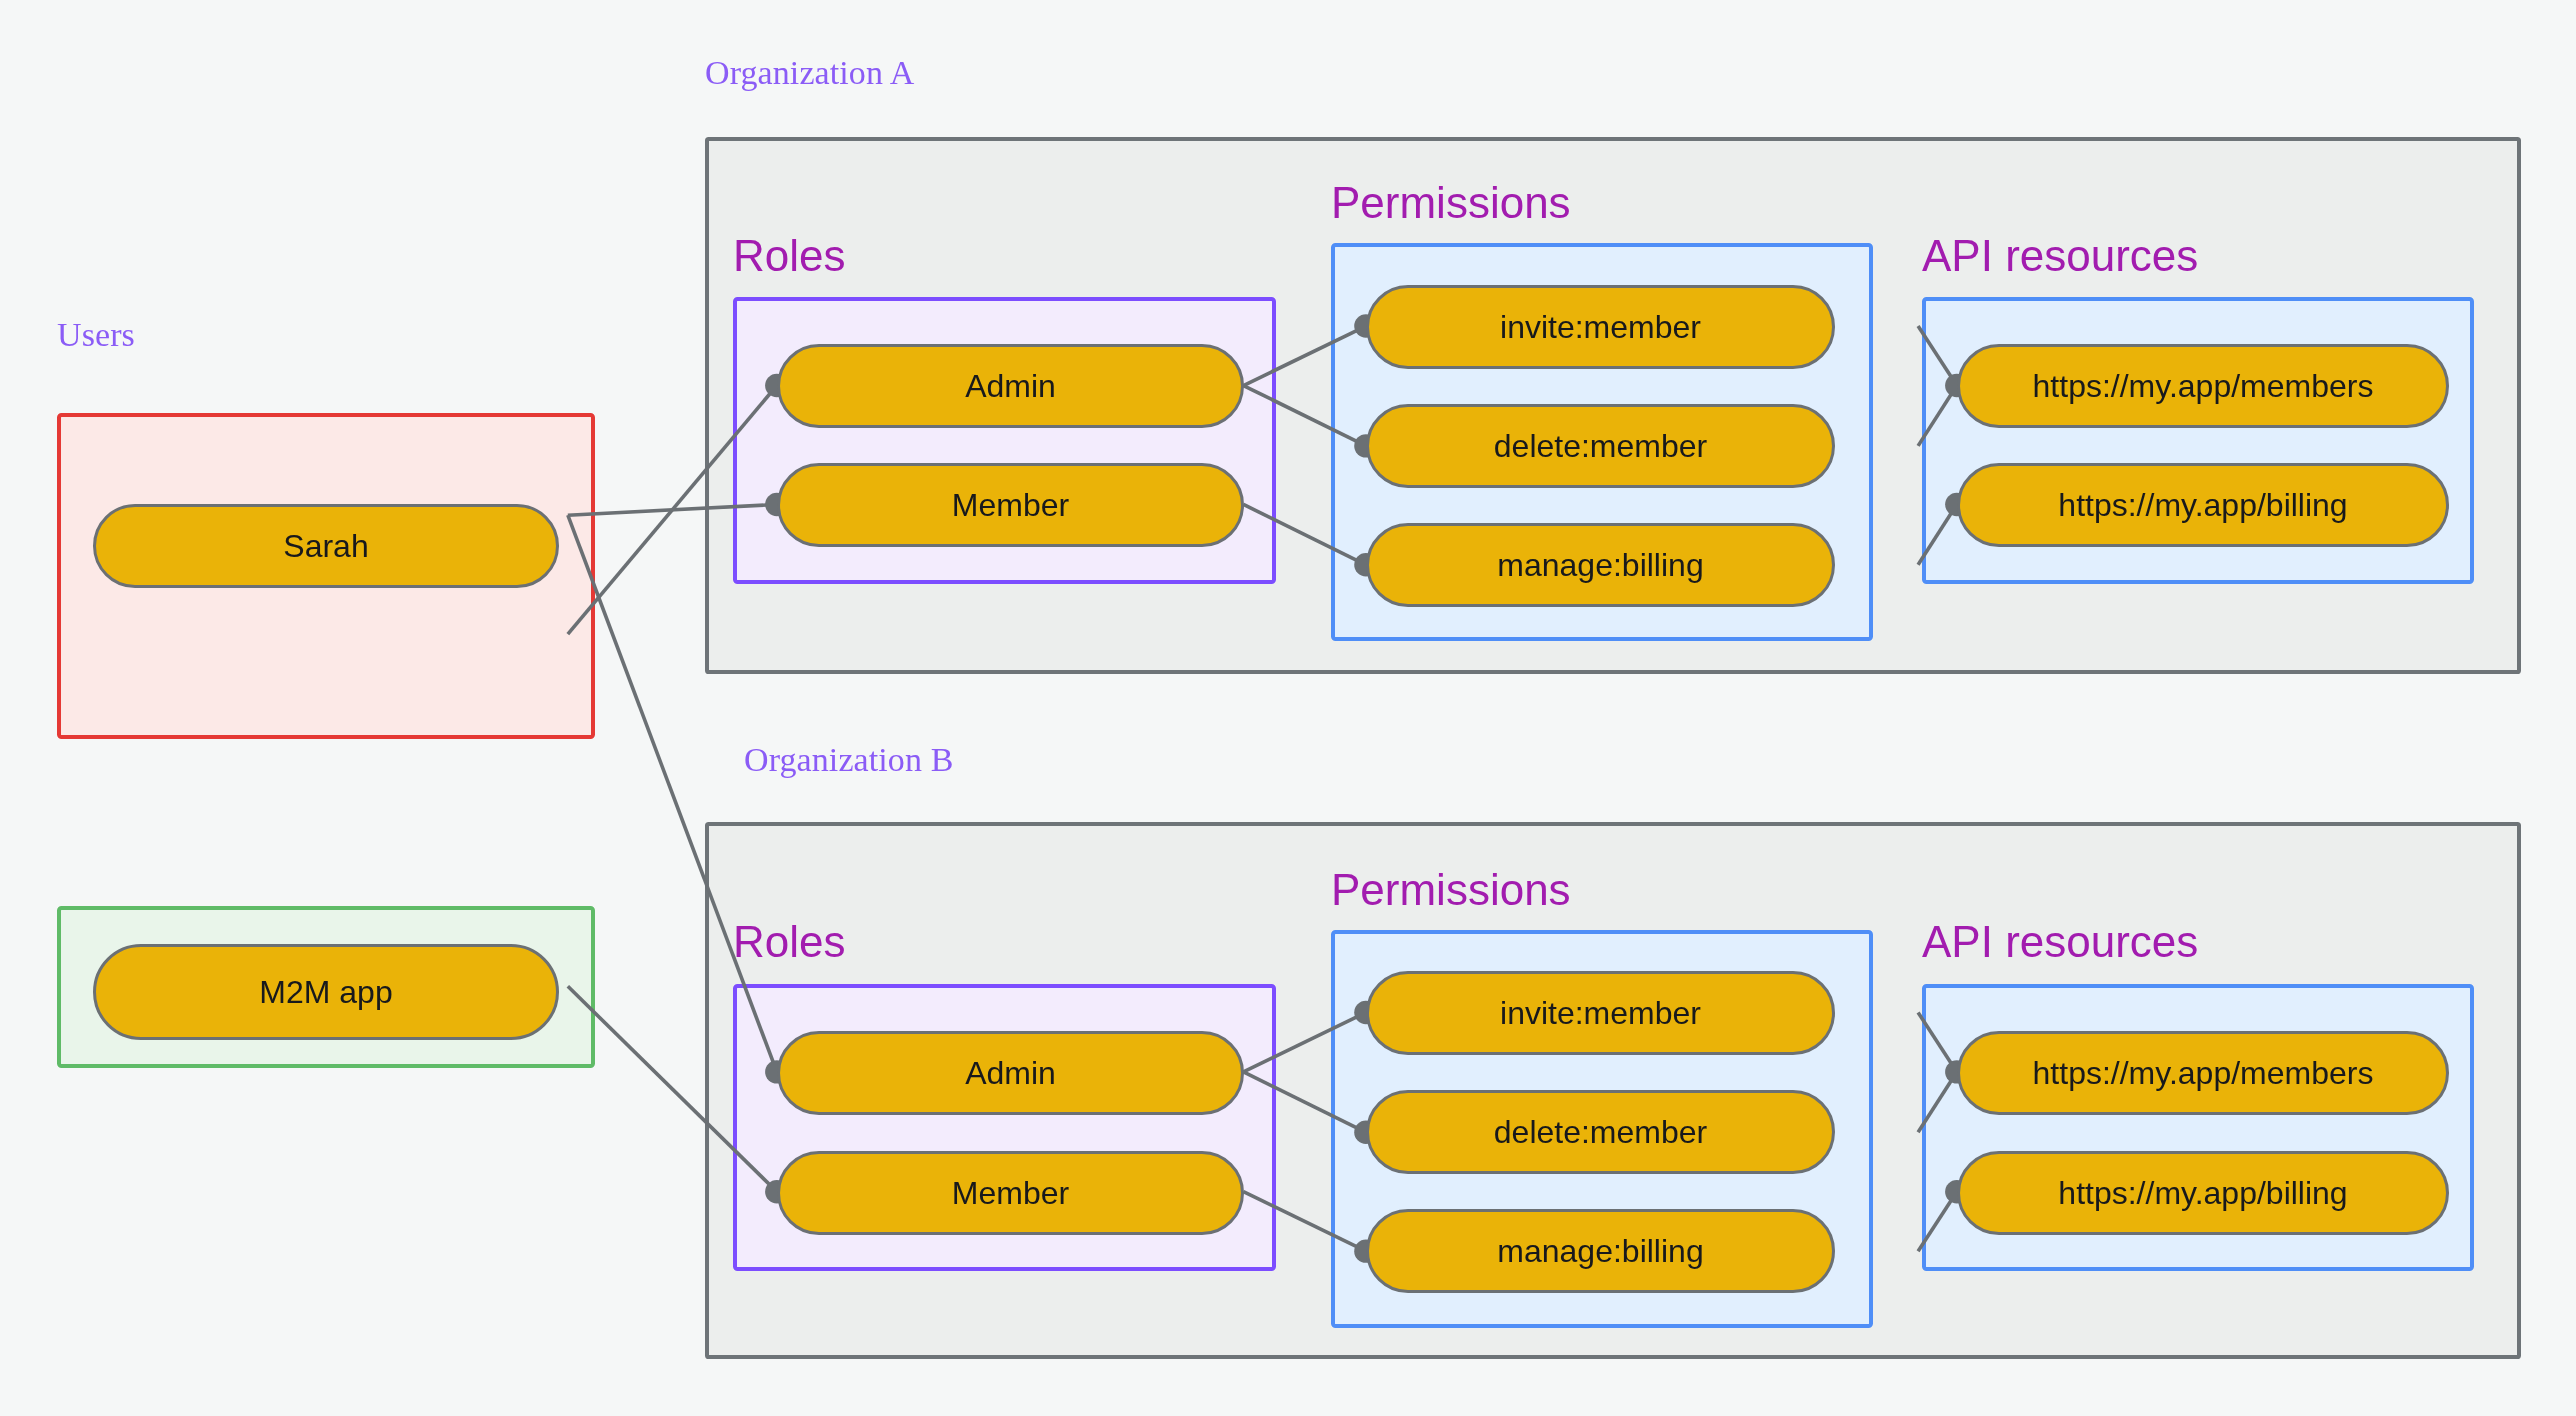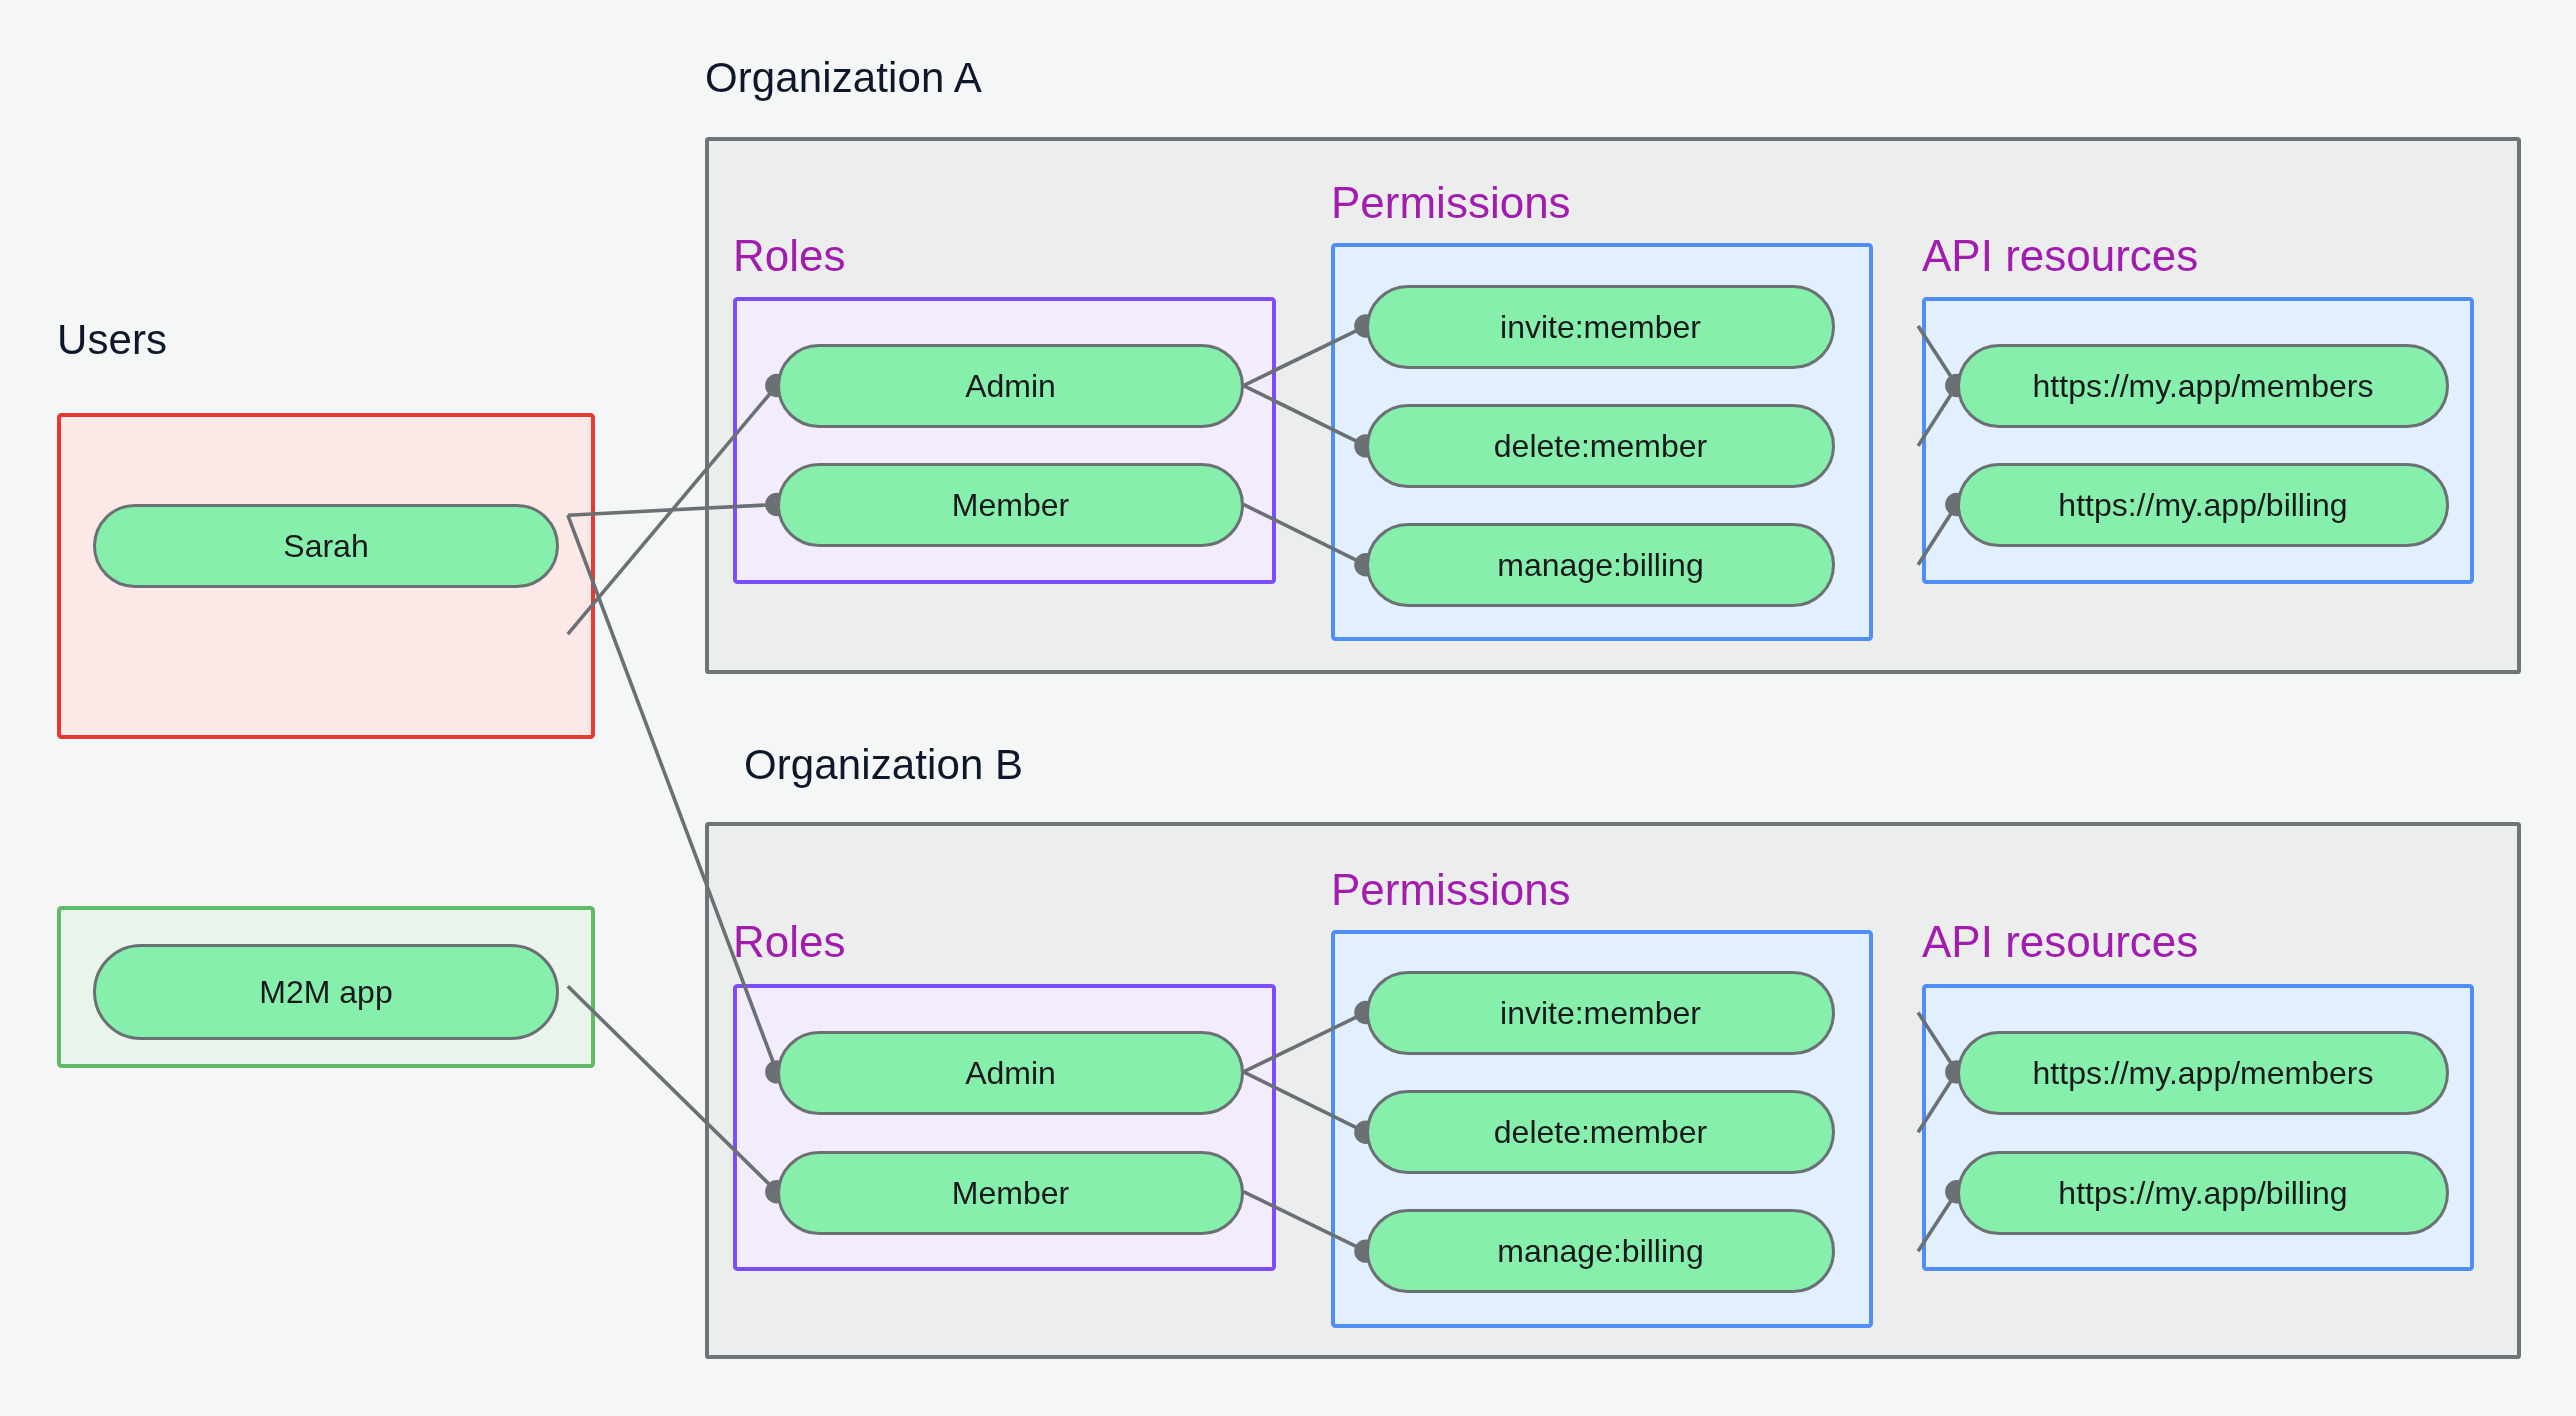--- a/index.html
+++ b/index.html
@@ -9,24 +9,25 @@
     font-family:"Liberation Sans","DejaVu Sans",sans-serif;
     overflow:hidden;
     position:relative;
   }
   .stage{position:absolute;left:0;top:0;width:2576px;height:1416px;}
 
   svg.edges{position:absolute;left:0;top:0;width:2576px;height:1416px;pointer-events:none;z-index:5;}
 
   .group-label{
     position:absolute;
-    font-size:42px;
-    color:#0f172a;
+    font-size:34px;
+    color:#8b5cf6;
     white-space:nowrap;
     letter-spacing:0.1px;
+    font-family:Liberation Serif, serif;
   }
 
   .zone{
     position:absolute;
     box-sizing:border-box;
     border:4.5px solid #6E7478;
     background:#ECEEED;
     border-radius:3.6px;
   }
 
@@ -36,21 +37,21 @@
     border-radius:4.5px;
   }
   .panel-roles{border:4.5px solid #7C4DFF;background:#F3ECFD;}
   .panel-blue{border:4.5px solid #4F8EF7;background:#E1EFFE;}
   .panel-users{border:4.5px solid #E53935;background:#FCE9E7;}
   .panel-m2m{border:4.5px solid #5FBB67;background:#E9F5EA;}
 
   .pill{
     position:absolute;
     box-sizing:border-box;
-    background:#86efac;
+    background:#eab308;
     border:3.2px solid #6B7074;
     border-radius:900px;
     display:flex;
     align-items:center;
     justify-content:center;
     font-size:32px;
     color:#18191C;
     white-space:nowrap;
     z-index:8;
   }

